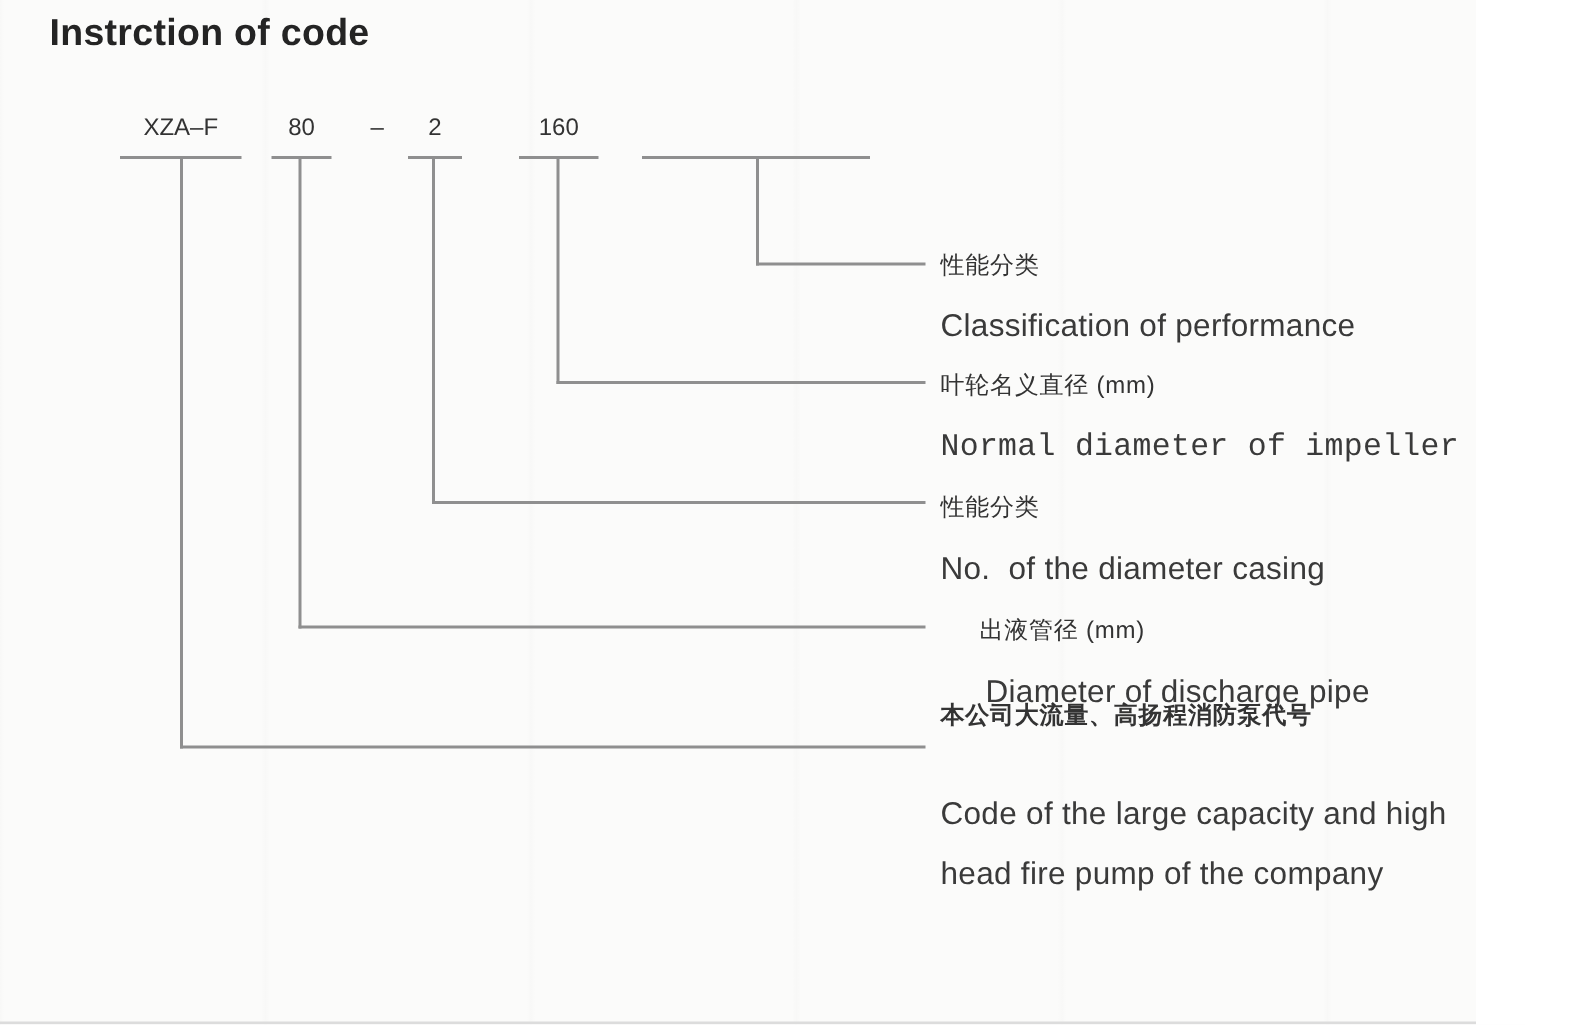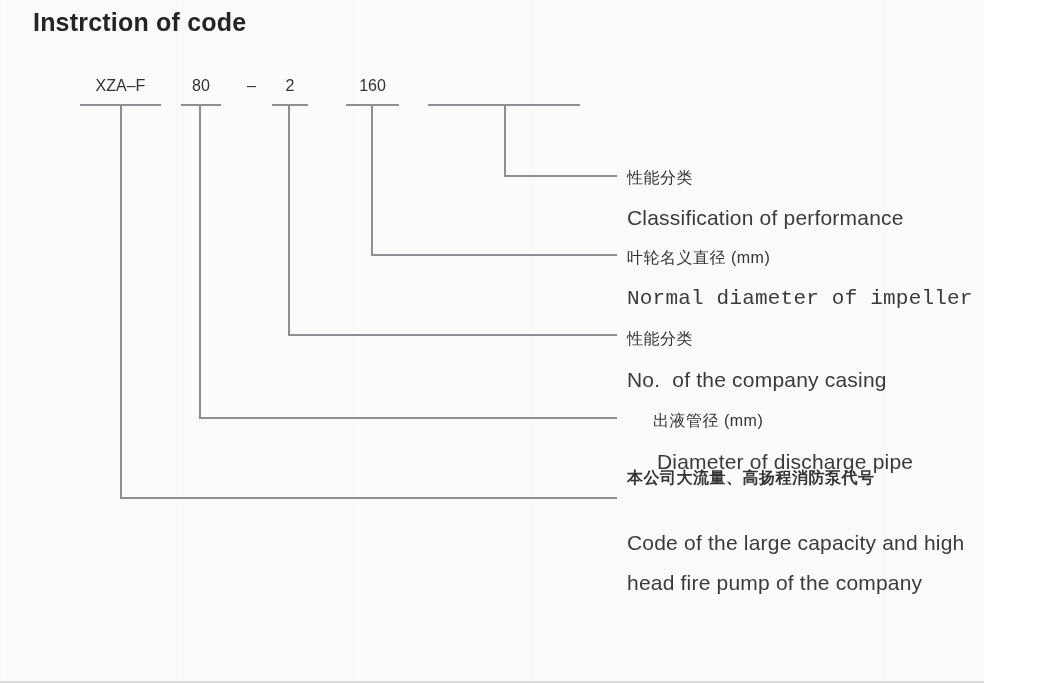--- a/index.html
+++ b/index.html
@@ -125,21 +125,21 @@
   <div class="connector" style="left:199px; width:418px; height:313px;"></div>
   <div class="connector" style="left:120px; width:497px; height:393px;"></div>
 
   <div class="zh-label" style="top:163px;">性能分类</div>
   <div class="en-label" style="top:203px;">Classification of performance</div>
 
   <div class="zh-label" style="top:243px;">叶轮名义直径 (mm)</div>
   <div class="en-label" style="top:284px;font-family:Liberation Mono, monospace;">Normal diameter of impeller</div>
 
   <div class="zh-label" style="top:324px;">性能分类</div>
-  <div class="en-label" style="top:365px;">No.  of the company casing</div>
+  <div class="en-label" style="top:365px;">No.  of the diameter casing</div>
 
   <div class="zh-label" style="top:406px;margin-left:26px;">出液管径 (mm)</div>
   <div class="en-label" style="top:447px;margin-left:30px;">Diameter of discharge pipe</div>
 
   <div class="zh-label" style="top:463px;font-weight:bold;">本公司大流量、高扬程消防泵代号</div>
   <div class="en-label" style="top:528px;">Code of the large capacity and high</div>
   <div class="en-label" style="top:568px;">head fire pump of the company</div>
 
   <div class="bottom-edge"></div>
 </div>

